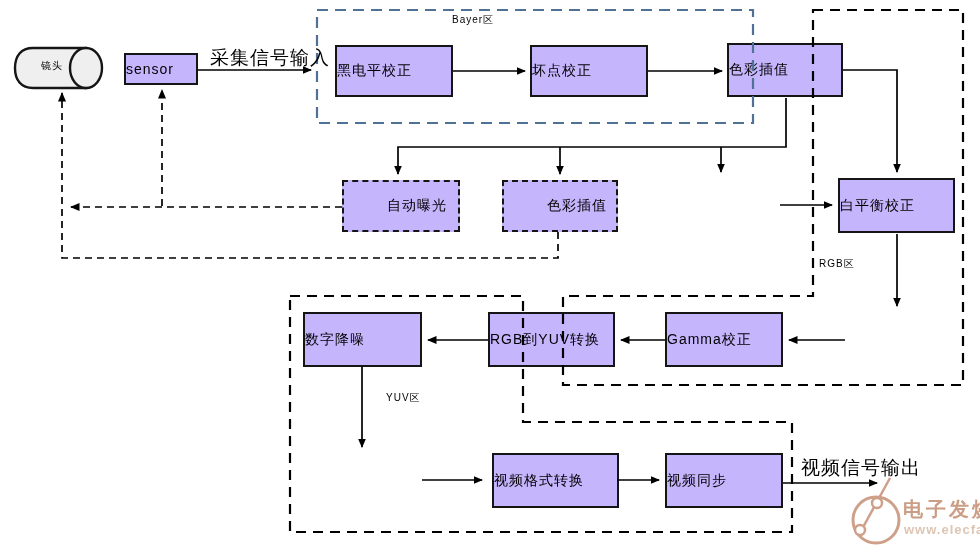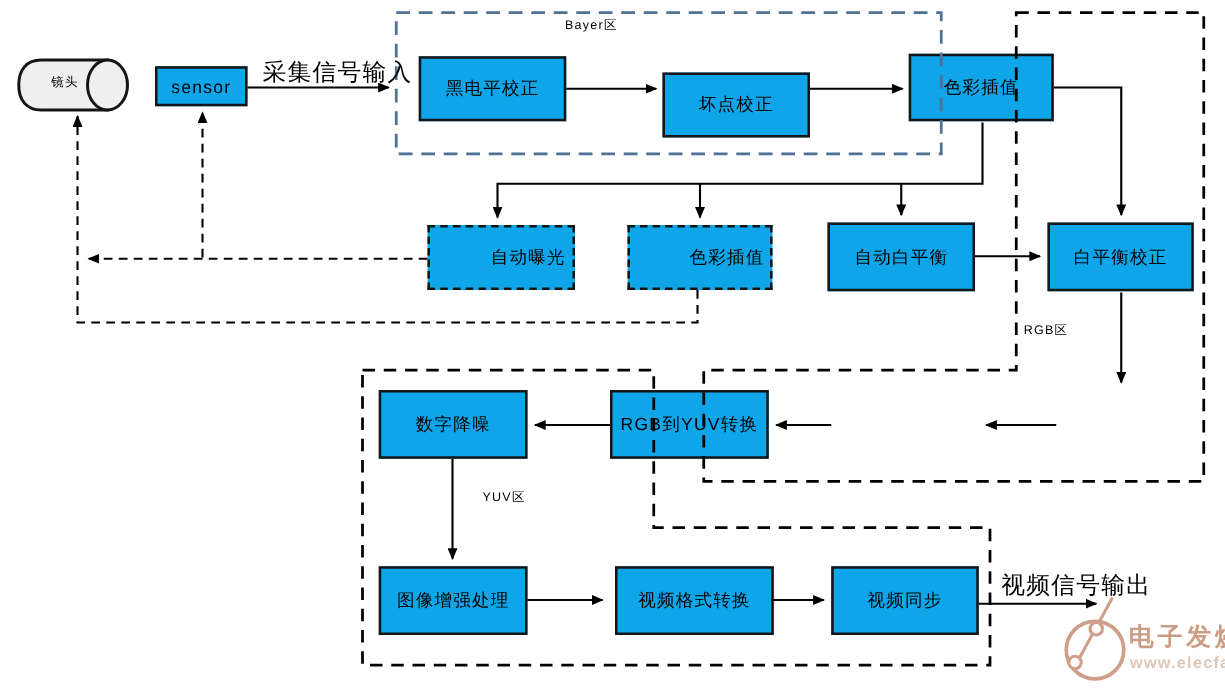--- a/index.html
+++ b/index.html
@@ -1,22 +1,22 @@
 <!DOCTYPE html>
 <html><head>
 <meta charset="utf-8">
 <style>
   html,body{margin:0;padding:0;background:#ffffff;}
   #stage{
     position:relative;width:980px;height:555px;background:#ffffff;overflow:hidden;
     font-family:"Liberation Sans","DejaVu Sans",sans-serif;color:#000;
   }
   .node{
-    position:absolute;z-index:1;background:#0ea5e9;border:2px solid #151515;
-    display:flex;align-items:center;justify-content:center;box-sizing:border-box;
+    position:absolute;z-index:1;background:#c4b5fd;border:2px solid #151515;
+    display:flex;align-items:center;box-sizing:border-box;
     font-size:14px;letter-spacing:1px;white-space:nowrap;
   }
   .node.dashed{border:2px dashed #151515;padding-left:43px;}
   .flabel{
     position:absolute;z-index:3;font-size:10px;white-space:nowrap;letter-spacing:1px;
   }
   .flabel.big{font-size:19px;}
   .wm-brand{
     position:absolute;z-index:3;font-size:20px;font-weight:bold;letter-spacing:3px;
     color:#cb9d84;white-space:nowrap;
@@ -49,57 +49,54 @@
   </svg>
 
   <div class="node" style="left:124px;top:53px;width:74px;height:32px">
     <span>sensor</span>
     </div>
 
   <div class="node" style="left:335px;top:45px;width:118px;height:52px">
     <span>黑电平校正</span>
     </div>
 
-  <div class="node" style="left:530px;top:58px;width:118px;height:52px">
+  <div class="node" style="left:530px;top:45px;width:118px;height:52px">
     <span>坏点校正</span>
     </div>
 
   <div class="node" style="left:727px;top:43px;width:116px;height:54px">
     <span>色彩插值</span>
     </div>
 
   <div class="node dashed" style="left:342px;top:180px;width:118px;height:52px">
     <span>自动曝光</span>
     </div>
 
   <div class="node dashed" style="left:502px;top:180px;width:116px;height:52px">
     <span>色彩插值</span>
     </div>
 
-  <div class="node" style="left:662px;top:178px;width:118px;height:55px">
-    <span>自动白平衡</span>
-    </div>
 
   <div class="node" style="left:838px;top:178px;width:117px;height:55px">
     <span>白平衡校正</span>
     </div>
 
 
+  <div class="node" style="left:665px;top:312px;width:118px;height:55px">
+    <span>Gamma校正</span>
+    </div>
 
   <div class="node" style="left:488px;top:312px;width:127px;height:55px">
     <span>RGB到YUV转换</span>
     </div>
 
   <div class="node" style="left:303px;top:312px;width:119px;height:55px">
     <span>数字降噪</span>
     </div>
 
-  <div class="node" style="left:303px;top:453px;width:119px;height:55px">
-    <span>图像增强处理</span>
-    </div>
 
   <div class="node" style="left:492px;top:453px;width:127px;height:55px">
     <span>视频格式转换</span>
     </div>
 
   <div class="node" style="left:665px;top:453px;width:118px;height:55px">
     <span>视频同步</span>
     </div>
 
   <svg class="overlay" width="980" height="555" viewBox="0 0 980 555">

